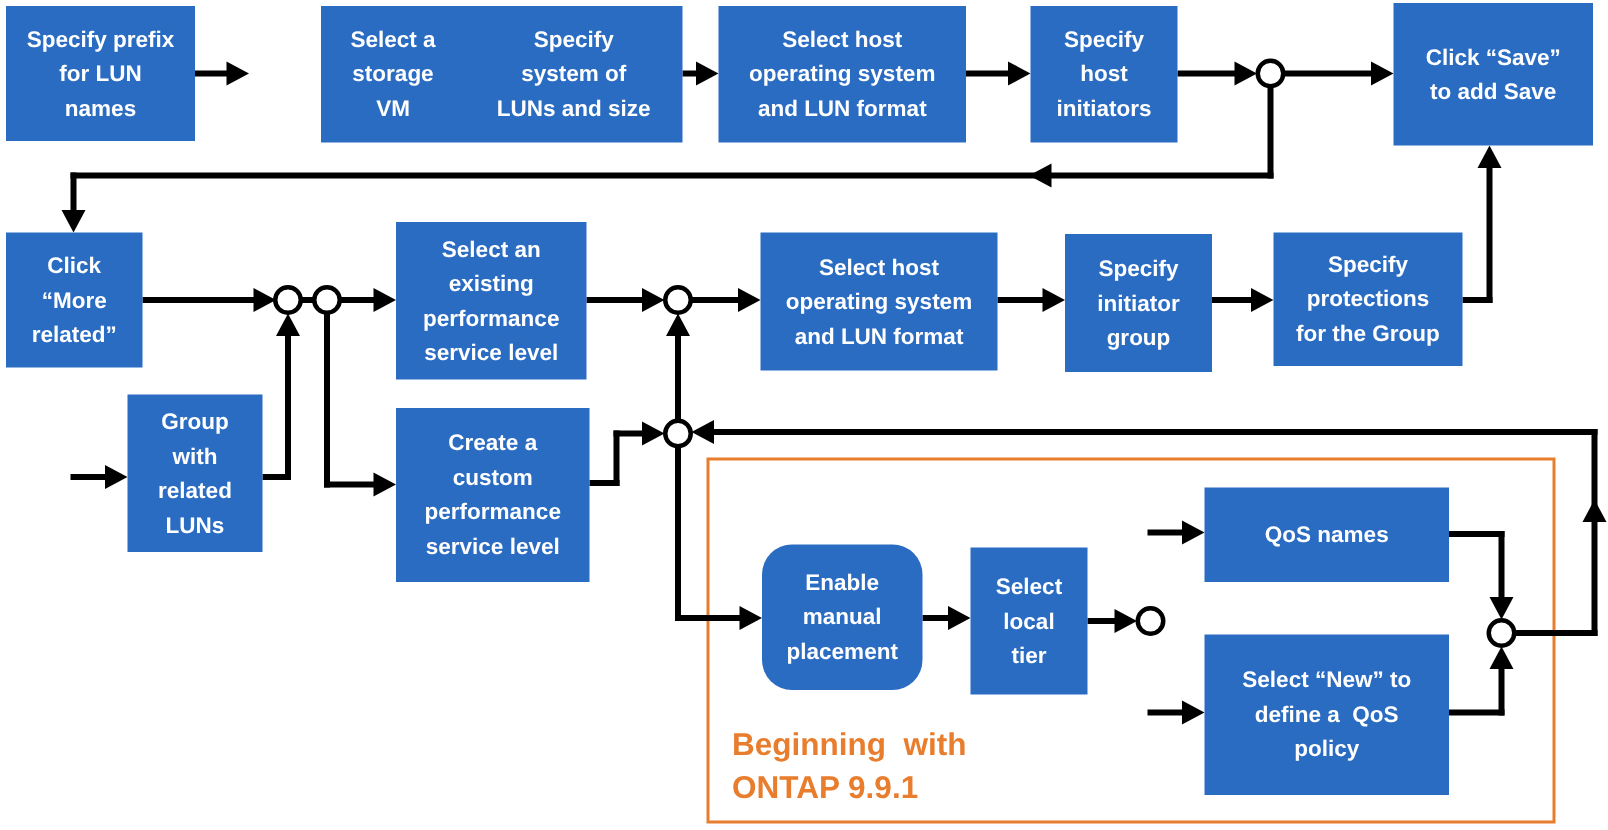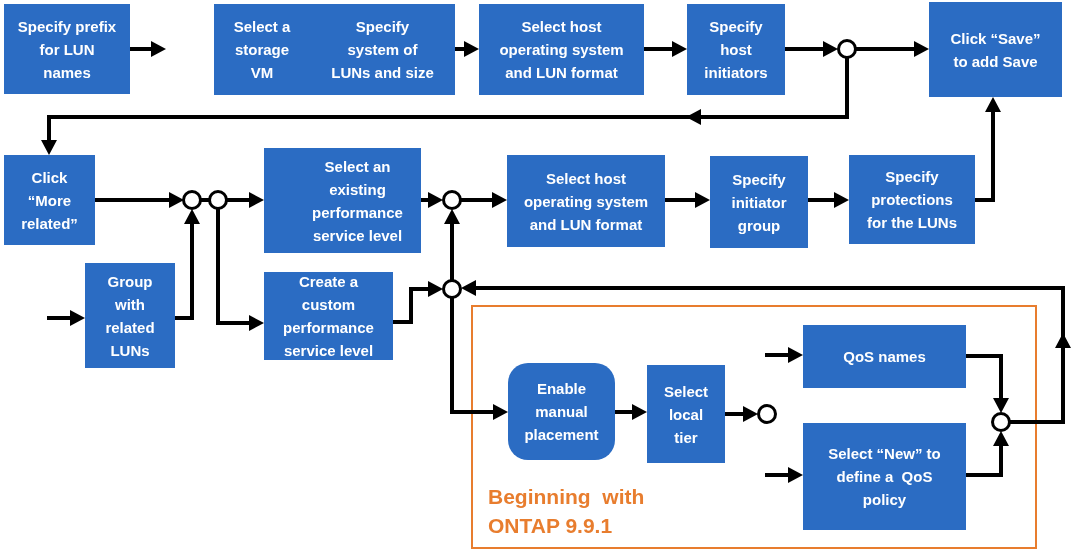--- a/index.html
+++ b/index.html
@@ -148,48 +148,48 @@
       </div>
       <div class="node" style="left: 929px; top: 2px; width: 133px; height: 95px;">
         <div class="node-line">Click “Save”</div>
         <div class="node-line">to add Save</div>
       </div>
       <div class="node" style="left: 4px; top: 155px; width: 91px; height: 90px;">
         <div class="node-line">Click</div>
         <div class="node-line">“More</div>
         <div class="node-line">related”</div>
       </div>
-      <div class="node" style="left: 264px; top: 148px; width: 127px; height: 105px; padding-left: 30px;">
+      <div class="node" style="left: 264px; top: 148px; width: 127px; height: 105px;">
         <div class="node-line">Select an</div>
         <div class="node-line">existing</div>
         <div class="node-line">performance</div>
         <div class="node-line">service level</div>
       </div>
       <div class="node" style="left: 507px; top: 155px; width: 158px; height: 92px;">
         <div class="node-line">Select host</div>
         <div class="node-line">operating system</div>
         <div class="node-line">and LUN format</div>
       </div>
       <div class="node" style="left: 710px; top: 156px; width: 98px; height: 92px;">
         <div class="node-line">Specify</div>
         <div class="node-line">initiator</div>
         <div class="node-line">group</div>
       </div>
       <div class="node" style="left: 849px; top: 155px; width: 126px; height: 89px;">
         <div class="node-line">Specify</div>
         <div class="node-line">protections</div>
-        <div class="node-line">for the LUNs</div>
+        <div class="node-line">for the Group</div>
       </div>
       <div class="node" style="left: 85px; top: 263px; width: 90px; height: 105px;">
         <div class="node-line">Group</div>
         <div class="node-line">with</div>
         <div class="node-line">related</div>
         <div class="node-line">LUNs</div>
       </div>
-      <div class="node" style="left: 264px; top: 272px; width: 129px; height: 88px;">
+      <div class="node" style="left: 264px; top: 272px; width: 129px; height: 116px;">
         <div class="node-line">Create a</div>
         <div class="node-line">custom</div>
         <div class="node-line">performance</div>
         <div class="node-line">service level</div>
       </div>
       <div class="node" style="left: 508px; top: 363px; width: 107px; height: 97px; border-radius: 20px;">
         <div class="node-line">Enable</div>
         <div class="node-line">manual</div>
         <div class="node-line">placement</div>
       </div>

